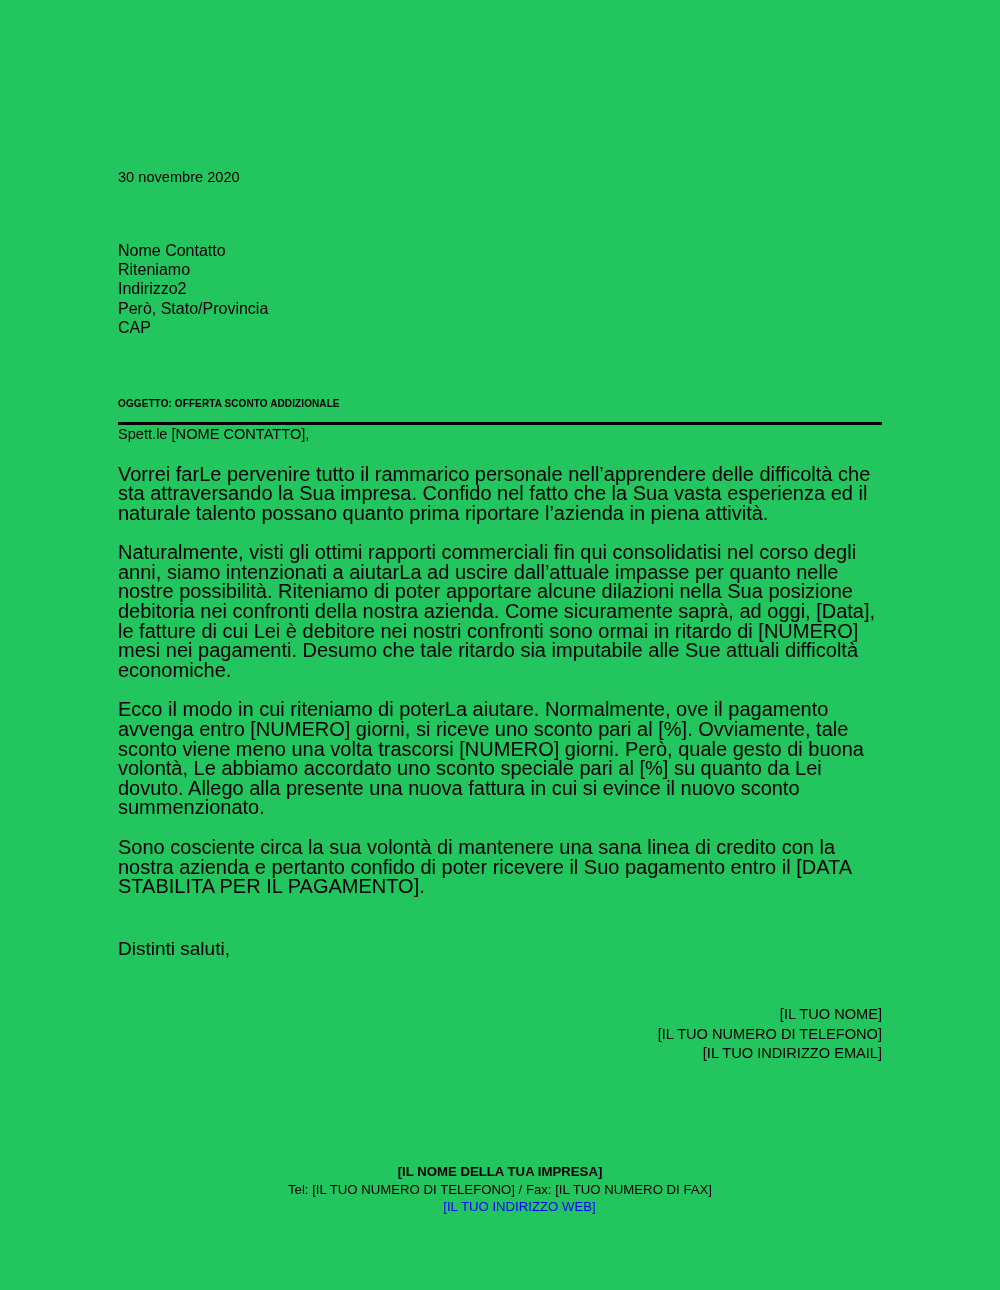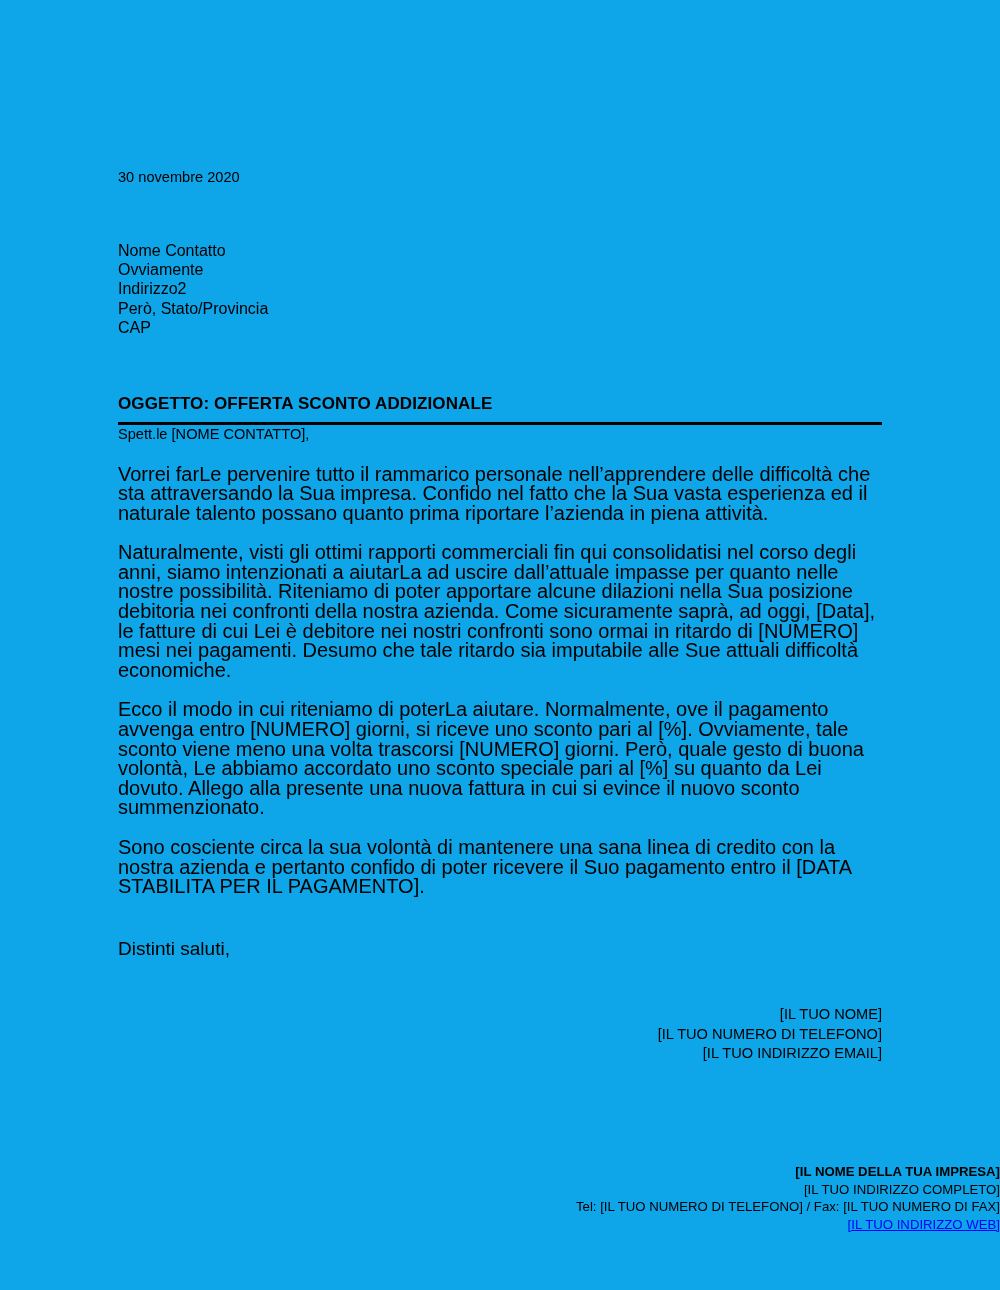--- a/index.html
+++ b/index.html
@@ -13,21 +13,21 @@
     position: relative;
     font-family: "Liberation Sans", sans-serif;
     color: #000000;
     -webkit-font-smoothing: antialiased;
   }
   .page {
     position: absolute;
     left: 0; top: 0;
     width: 1000px;
     height: 1290px;
-    background: #0ea5e9;
+    background: #22c55e;
     overflow: hidden;
   }
   .content {
     position: absolute;
     left: 118px;
     top: 168px;
     width: 764px;
   }
   .date-line {
     font-size: 14.6px;
@@ -38,21 +38,21 @@
     margin-top: 54px;
     font-size: 16px;
     line-height: 19.2px;
   }
   .address-block div { white-space: pre; }
 
   .subject-block {
     margin-top: 57px;
   }
   .subject-line {
-    font-size: 17px;
+    font-size: 10px;
     font-weight: bold;
     line-height: 19px;
     letter-spacing: 0.1px;
     white-space: pre;
   }
   .subject-rule {
     margin-top: 9px;
     width: 764px;
     height: 3px;
     background: #000000;
@@ -92,43 +92,42 @@
 
   .footer {
     position: absolute;
     left: 0;
     top: 1163px;
     width: 1000px;
     text-align: center;
     font-size: 13.2px;
     line-height: 17.6px;
   }
-  .footer div { white-space: pre; text-align: right; }
+  .footer div { white-space: pre; }
   .footer-company {
     font-weight: bold;
   }
   .footer-web {
     color: #0000ff;
-    text-decoration: underline;
     cursor: pointer;
     padding-left: 39px;
   }
 </style>
 </head>
 <body>
 
 <div class="page">
 
   <div class="content">
 
     <div class="date-line">30 novembre 2020</div>
 
     <div class="address-block">
       <div>Nome Contatto</div>
-      <div>Ovviamente</div>
+      <div>Riteniamo</div>
       <div>Indirizzo2</div>
       <div>Però, Stato/Provincia</div>
       <div>CAP</div>
     </div>
 
     <div class="subject-block">
       <div class="subject-line">OGGETTO: OFFERTA SCONTO ADDIZIONALE</div>
       <div class="subject-rule"></div>
     </div>
 
@@ -146,18 +145,17 @@
     <div class="signature-block">
       <div>[IL TUO NOME]</div>
       <div>[IL TUO NUMERO DI TELEFONO]</div>
       <div>[IL TUO INDIRIZZO EMAIL]</div>
     </div>
 
   </div>
 
   <div class="footer">
     <div class="footer-company">[IL NOME DELLA TUA IMPRESA]</div>
-    <div>[IL TUO INDIRIZZO COMPLETO]</div>
     <div>Tel: [IL TUO NUMERO DI TELEFONO] / Fax: [IL TUO NUMERO DI FAX]</div>
     <div class="footer-web">[IL TUO INDIRIZZO WEB]</div>
   </div>
 
 </div>
 
 </body></html>

